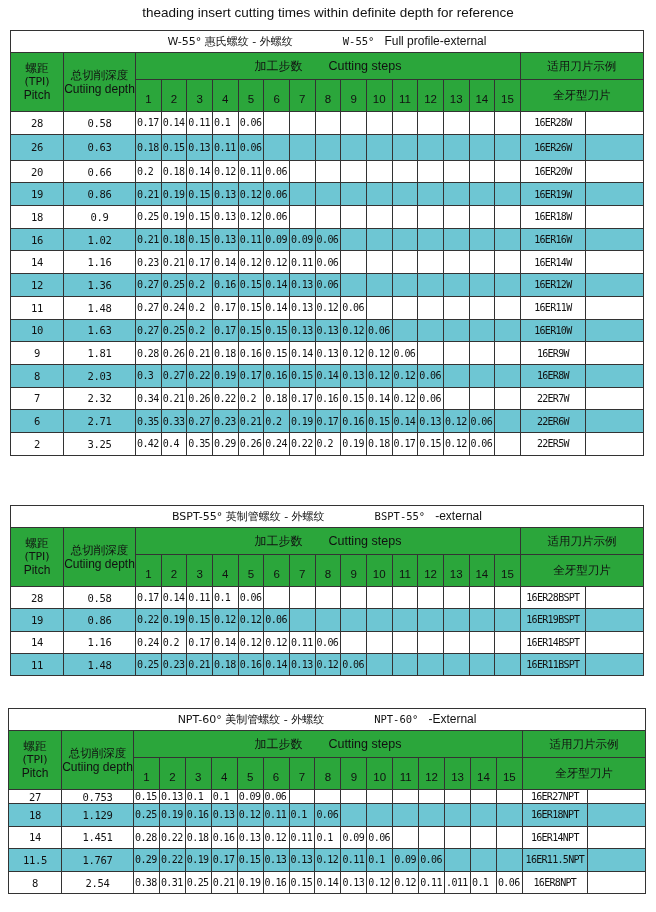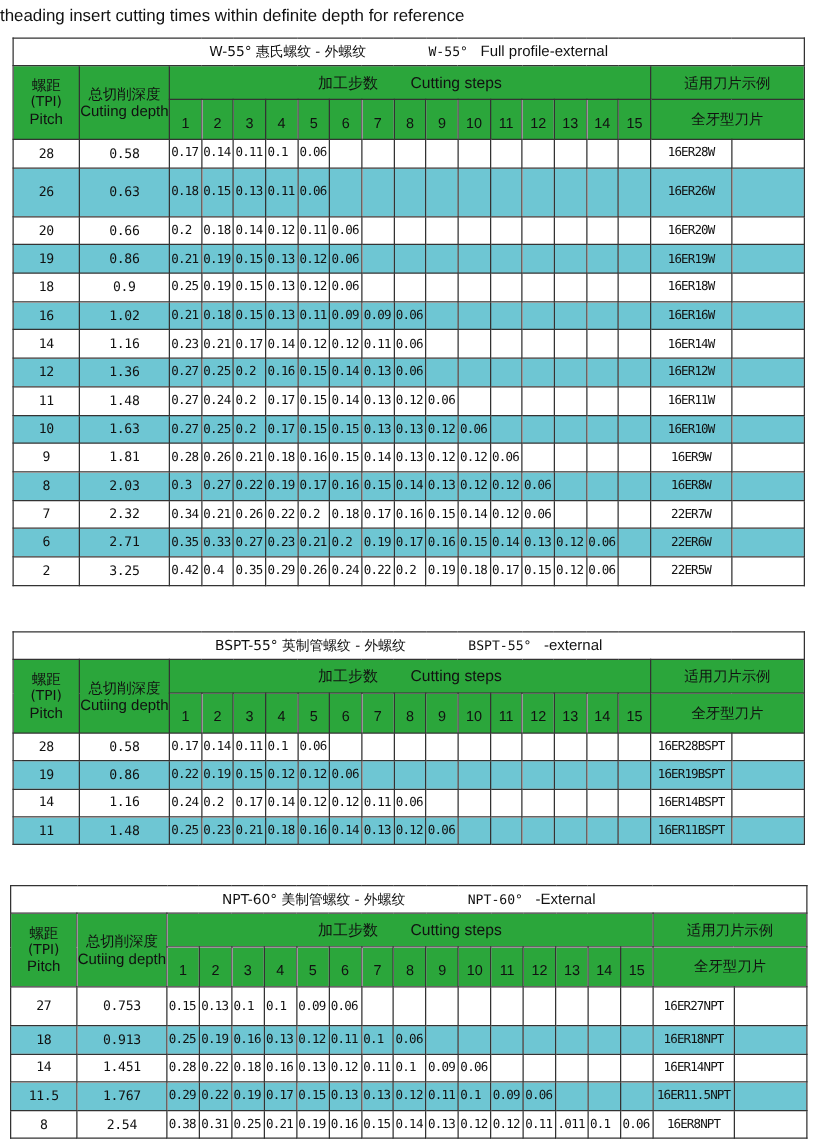--- a/index.html
+++ b/index.html
@@ -13,21 +13,21 @@
       position: relative;
       overflow: hidden;
       font-family: "DejaVu Sans", sans-serif;
       color: #111;
     }
     .page-title {
       position: absolute;
       left: 0;
       top: 5px;
       width: 656px;
-      text-align: left;
+      text-align: center;
       font-family: "Liberation Sans", sans-serif;
       font-size: 13.5px;
       color: #111;
     }
     .block {
       position: absolute;
     }
     table.tbl {
       border-collapse: collapse;
       table-layout: fixed;
@@ -155,21 +155,21 @@
           <td class="step"></td>
           <td class="step"></td>
           <td class="step"></td>
           <td class="step"></td>
           <td class="step"></td>
           <td class="step"></td>
           <td class="step"></td>
           <td class="insert">16ER28W</td>
           <td class="blank"></td>
         </tr>
-        <tr class="row teal" style="height: 39px;">
+        <tr class="row teal" style="height: 26px;">
           <td class="pitch">26</td>
           <td class="depth">0.63</td>
           <td class="step">0.18</td>
           <td class="step">0.15</td>
           <td class="step">0.13</td>
           <td class="step">0.11</td>
           <td class="step">0.06</td>
           <td class="step"></td>
           <td class="step"></td>
           <td class="step"></td>
@@ -663,21 +663,21 @@
           <td class="num">10</td>
           <td class="num">11</td>
           <td class="num">12</td>
           <td class="num">13</td>
           <td class="num">14</td>
           <td class="num">15</td>
           <td colspan="2">
             <span class="h-cn">全牙型刀片</span>
           </td>
         </tr>
-        <tr class="row white" style="height: 31px;">
+        <tr class="row white" style="height: 14px;">
           <td class="pitch">27</td>
           <td class="depth">0.753</td>
           <td class="step">0.15</td>
           <td class="step">0.13</td>
           <td class="step">0.1</td>
           <td class="step">0.1</td>
           <td class="step">0.09</td>
           <td class="step">0.06</td>
           <td class="step"></td>
           <td class="step"></td>
@@ -686,21 +686,21 @@
           <td class="step"></td>
           <td class="step"></td>
           <td class="step"></td>
           <td class="step"></td>
           <td class="step"></td>
           <td class="insert">16ER27NPT</td>
           <td class="blank"></td>
         </tr>
         <tr class="row teal" style="height: 22.6px;">
           <td class="pitch">18</td>
-          <td class="depth">0.913</td>
+          <td class="depth">1.129</td>
           <td class="step">0.25</td>
           <td class="step">0.19</td>
           <td class="step">0.16</td>
           <td class="step">0.13</td>
           <td class="step">0.12</td>
           <td class="step">0.11</td>
           <td class="step">0.1</td>
           <td class="step">0.06</td>
           <td class="step"></td>
           <td class="step"></td>

